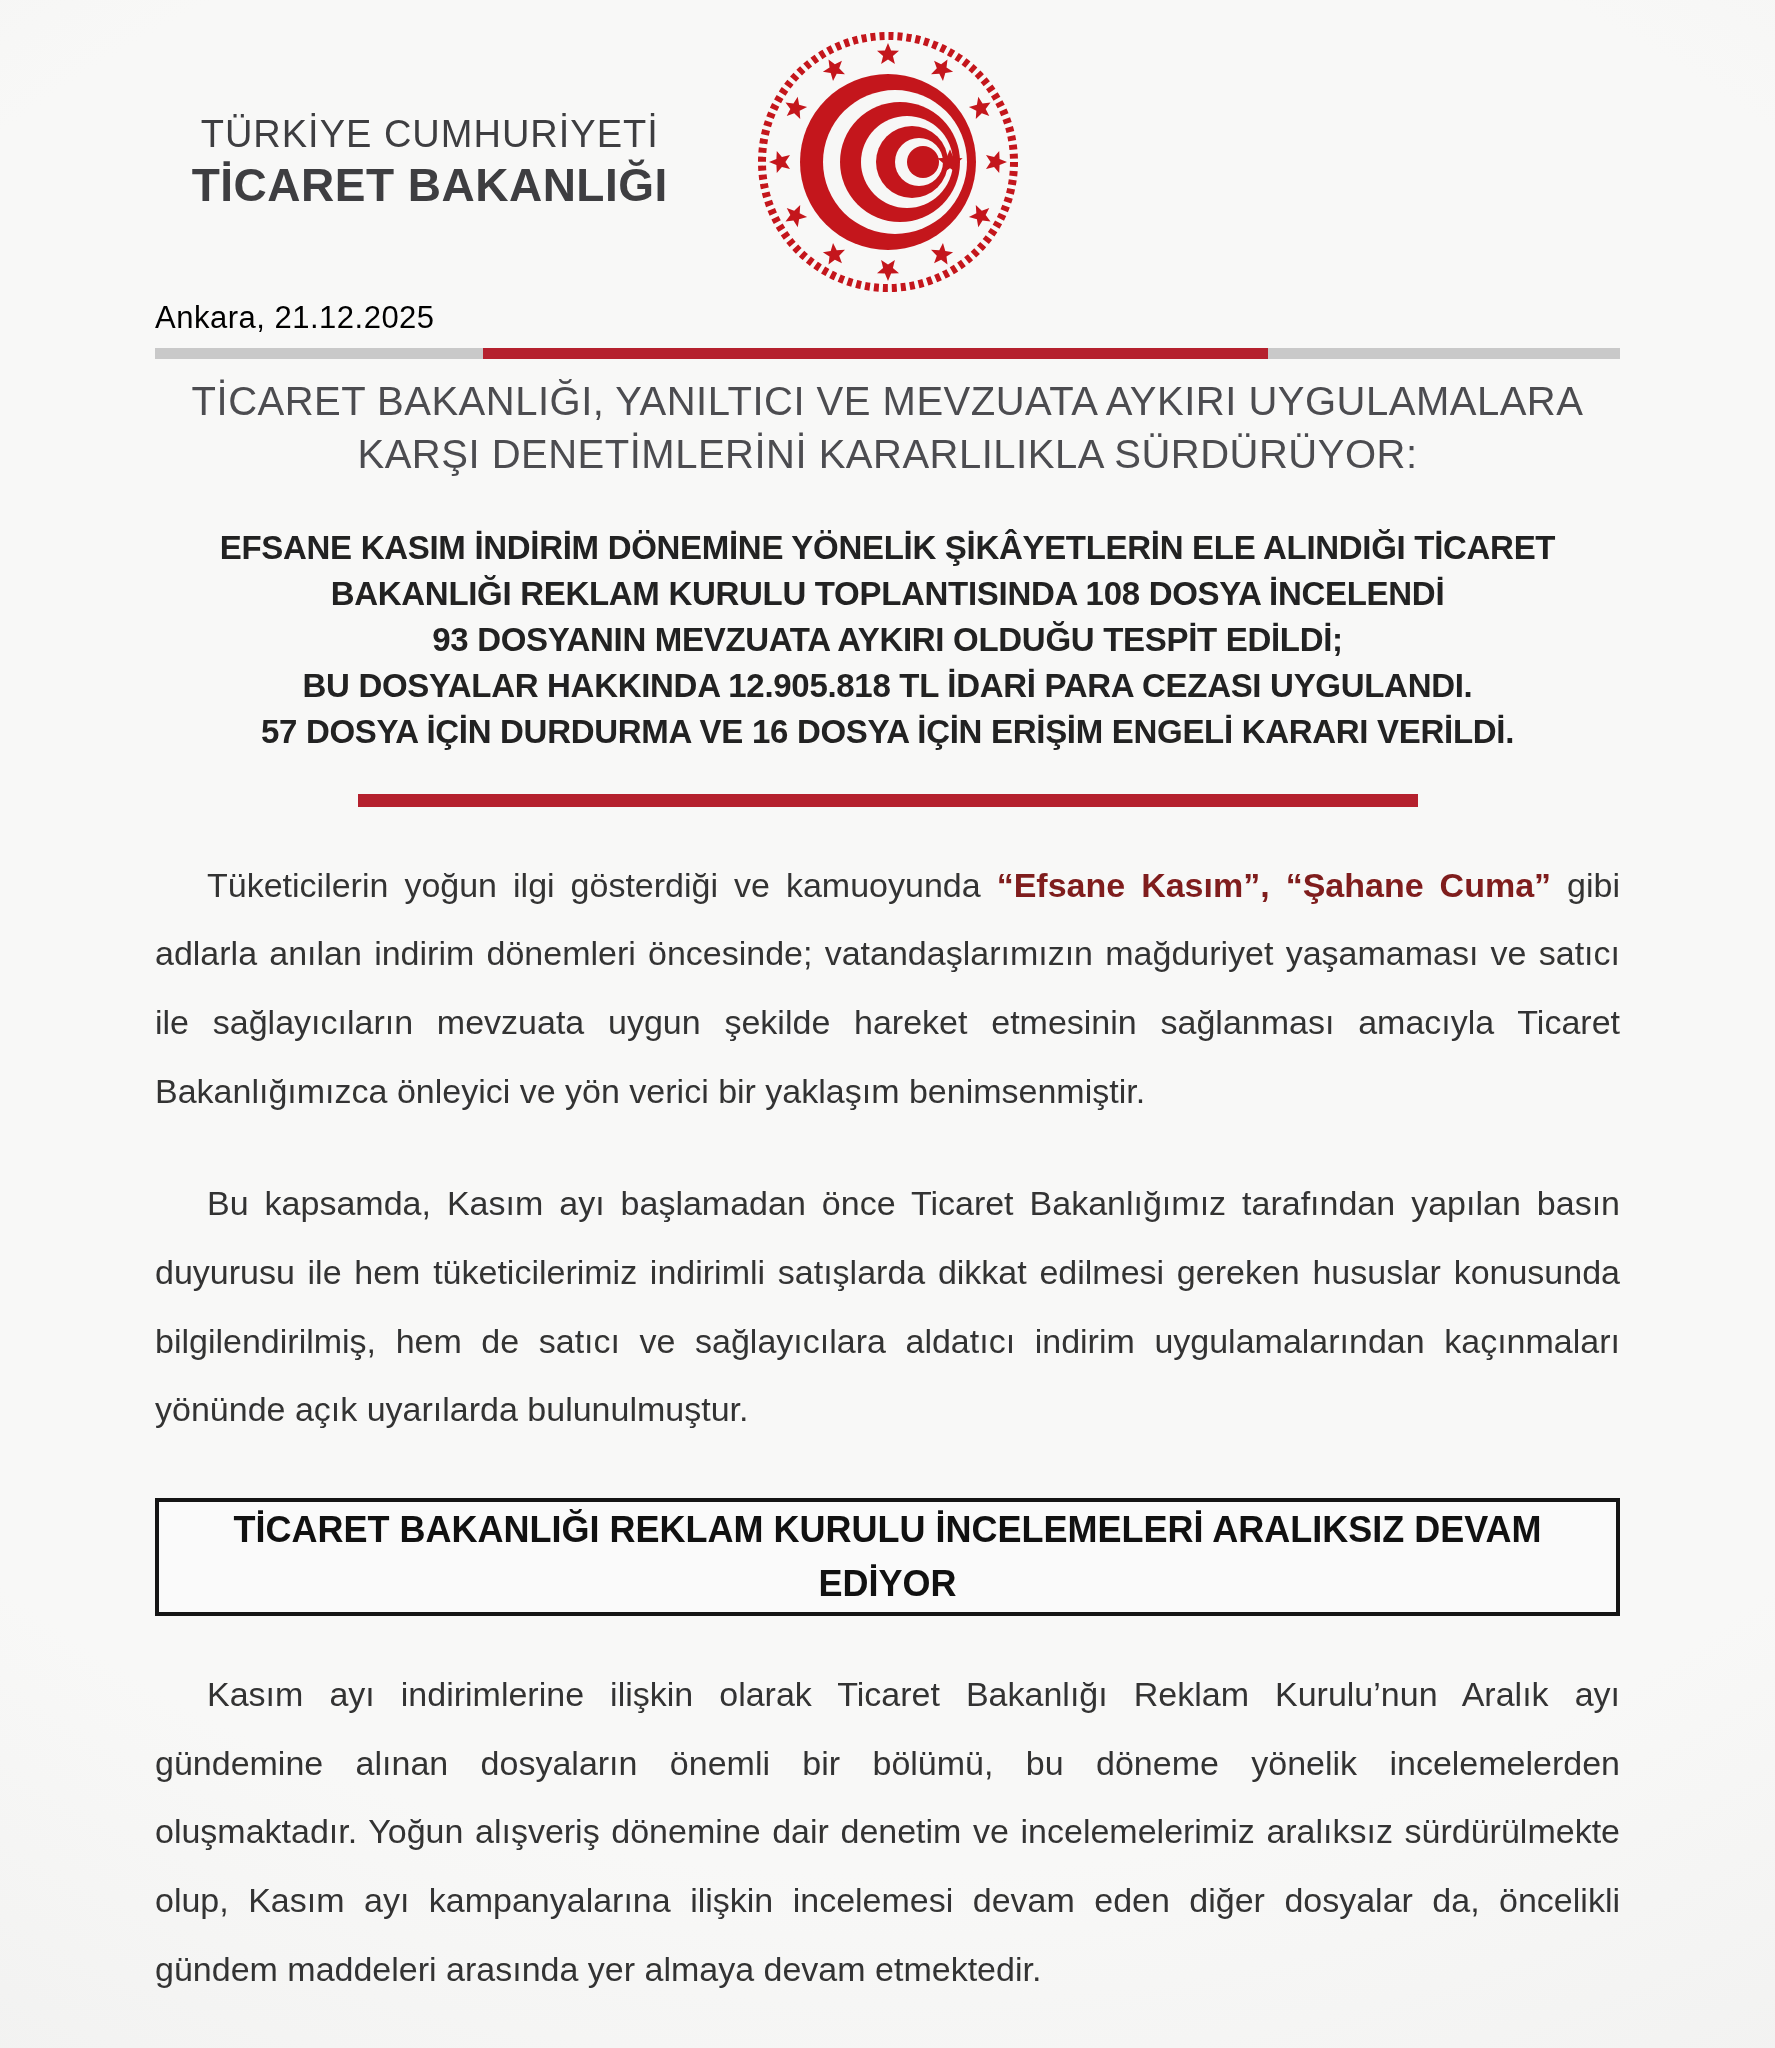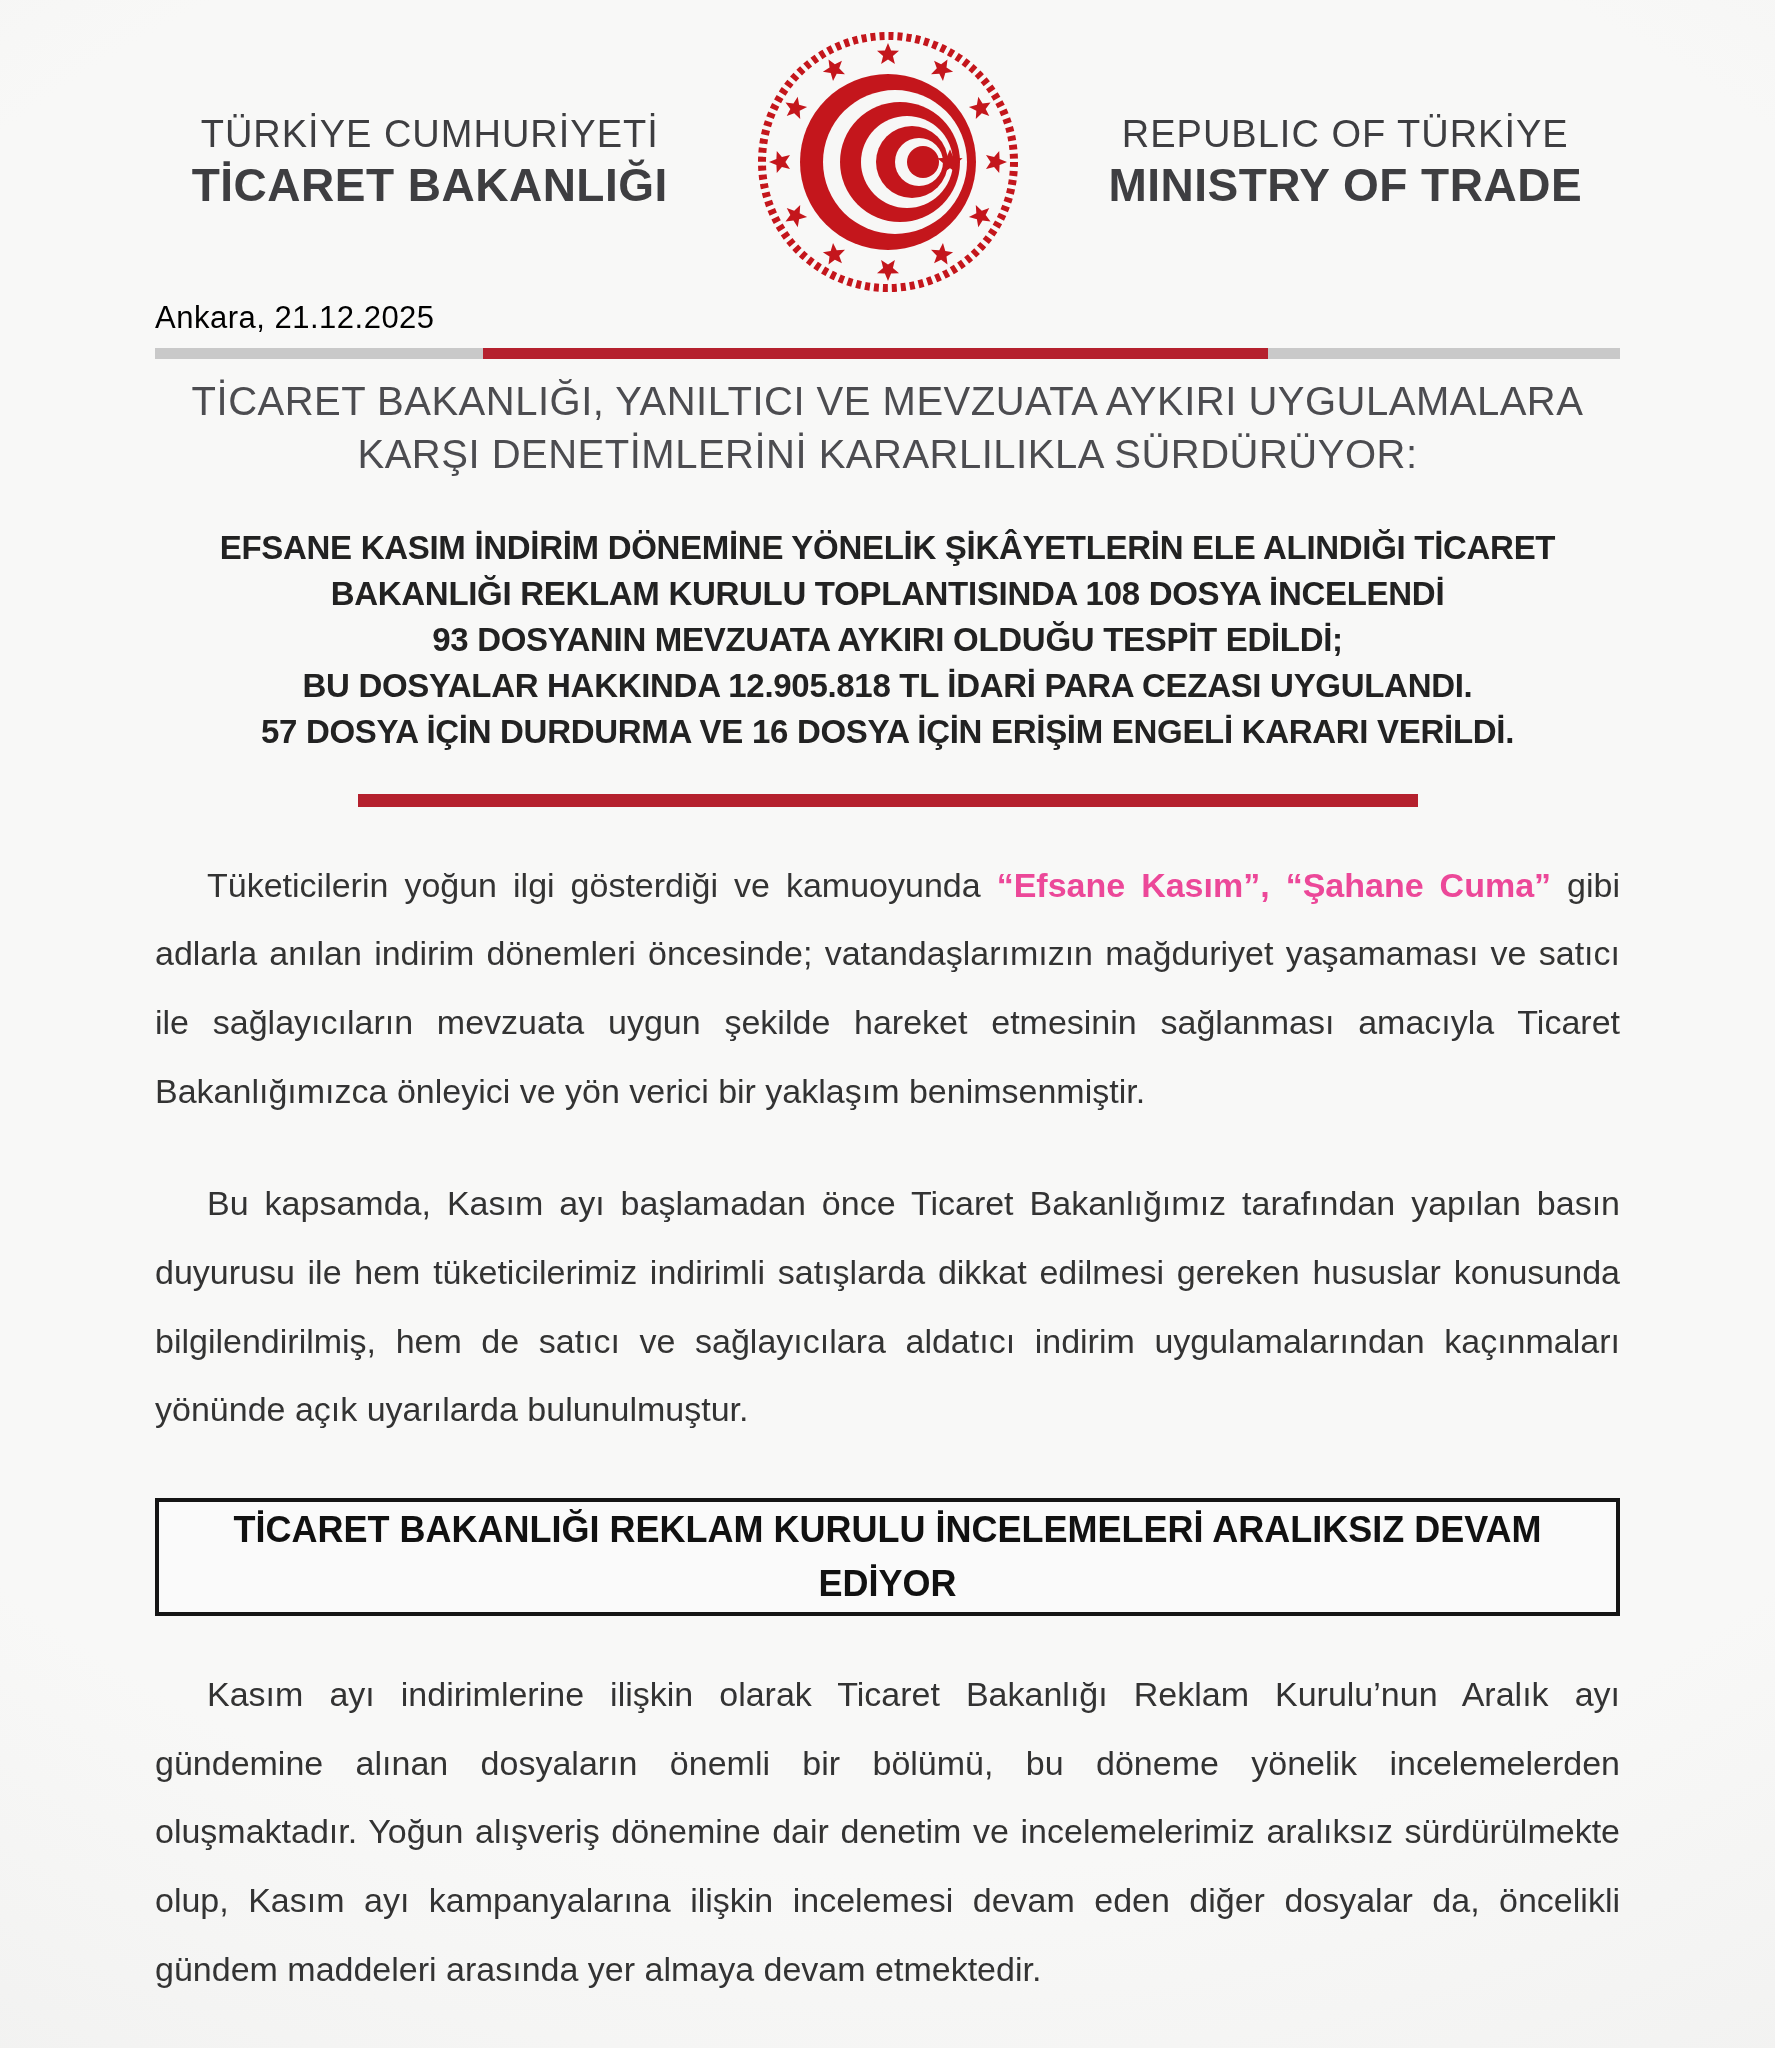--- a/index.html
+++ b/index.html
@@ -26,21 +26,21 @@
   
   .subtitle{margin-top:16px;text-align:center;font-size:40px;font-weight:400;color:#4c4c50;
     letter-spacing:0.5px;line-height:1.32;}
   .headline{margin-top:44px;text-align:center;font-size:33px;font-weight:700;color:#222;
     line-height:1.40;letter-spacing:-0.3px;white-space:pre-line;}
   .divider{margin:38px auto 0 auto;width:1060px;height:13px;background:var(--accent);}
 
   
   .para{margin:0;margin-top:44px;font-size:34px;line-height:2.02;color:#333;
     text-align:justify;text-indent:52px;}
-  .para b{font-weight:700;color:#ec4899;}
+  .para b{font-weight:700;color:#7f1d1d;}
 
   .boxed{margin-top:54px;border:4px solid #151515;background:rgba(255,255,255,0.35);
     padding:1px 28px;text-align:center;font-size:36px;font-weight:700;color:#111;line-height:1.5;}
 
   :root{--accent:#b5212e;--logored:#c4161c;--icongray:#8a8a8a;}
 </style>
 </head>
 <body>
 
 <div class="page">
@@ -79,24 +79,20 @@
         <circle cx="141" cy="134" r="72" fill="#f7f7f6"></circle>
         <circle cx="146" cy="134" r="60" fill="#c4161c"></circle>
         <circle cx="153" cy="134" r="46" fill="#f7f7f6"></circle>
         <circle cx="158" cy="134" r="36" fill="#c4161c"></circle>
         <circle cx="165" cy="134" r="24" fill="#f7f7f6"></circle>
         <circle cx="169" cy="134" r="16" fill="#c4161c"></circle>
         <use href="#st" transform="translate(196,134) scale(1.15)"></use>
       </svg>
     </div>
 
-    <div class="org-title">
-      <div class="l1">REPUBLIC OF TÜRKİYE</div>
-      <div class="l2">MINISTRY OF TRADE</div>
-    </div>
   </div>
 
   <div class="dateline">Ankara, 21.12.2025</div>
   <div class="rule"></div>
 
   <div class="subtitle">TİCARET BAKANLIĞI, YANILTICI VE MEVZUATA AYKIRI UYGULAMALARA KARŞI DENETİMLERİNİ KARARLILIKLA SÜRDÜRÜYOR:</div>
 
   <div class="headline">EFSANE KASIM İNDİRİM DÖNEMİNE YÖNELİK ŞİKÂYETLERİN ELE ALINDIĞI TİCARET BAKANLIĞI REKLAM KURULU TOPLANTISINDA 108 DOSYA İNCELENDİ
 93 DOSYANIN MEVZUATA AYKIRI OLDUĞU TESPİT EDİLDİ;
 BU DOSYALAR HAKKINDA 12.905.818 TL İDARİ PARA CEZASI UYGULANDI.

